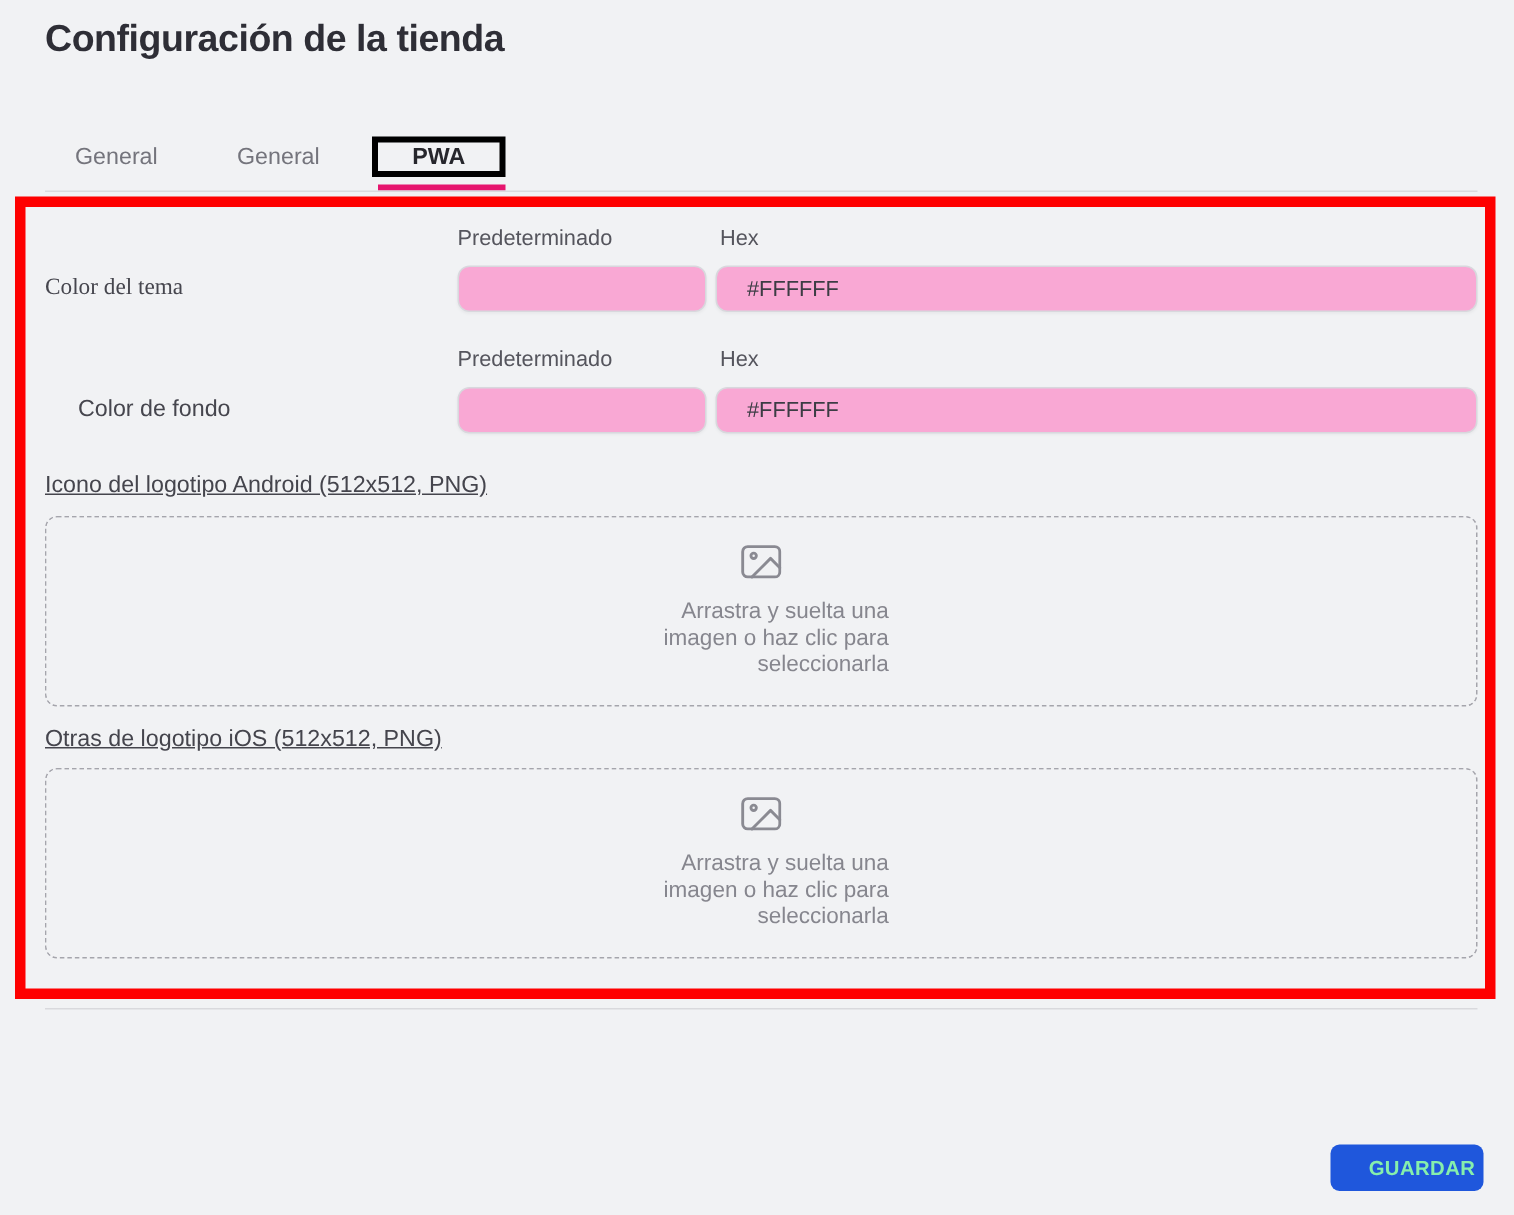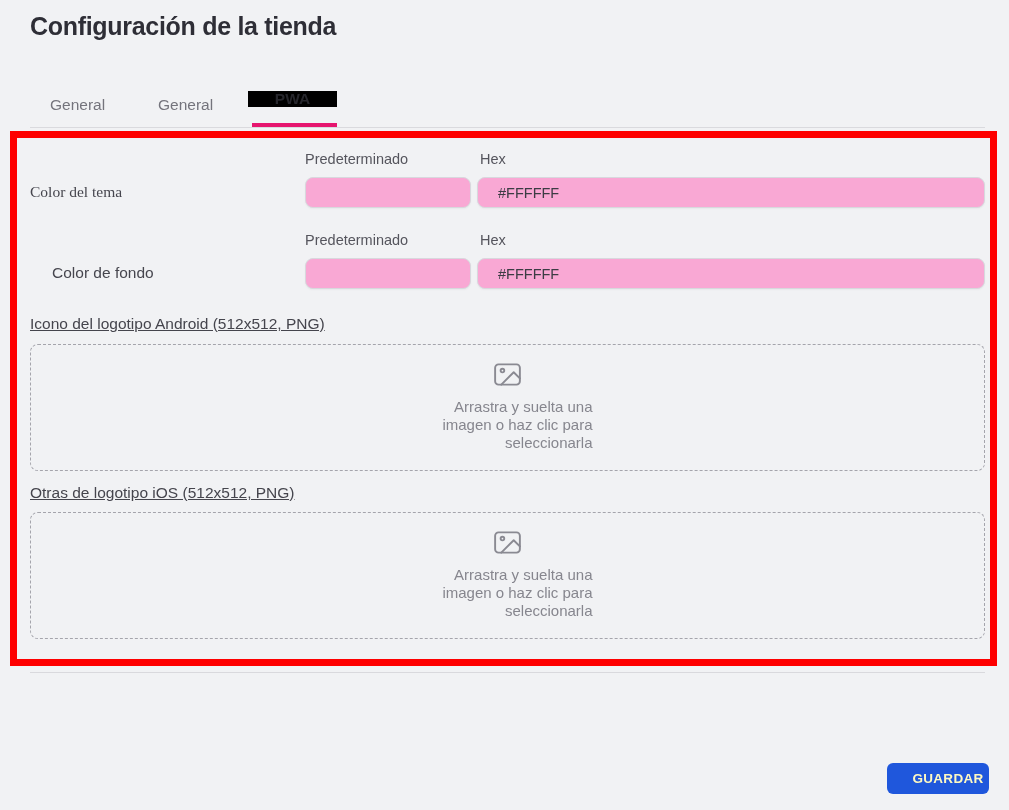--- a/index.html
+++ b/index.html
@@ -31,22 +31,22 @@
     color: #74747c;
     cursor: pointer;
     white-space: nowrap;
   }
   .tab-general  { left: 50px; }
   .tab-avanzado { left: 158px; }
 
   .tab-pwa-annotation {
     position: absolute;
     left: 248px; top: 91px;
-    width: 89px; height: 14px;
-    border: 8px solid #000000;
+    width: 89px; height: 27px;
+    border: 4px solid #000000;
     display: flex; align-items: center; justify-content: center;
   }
   .tab-pwa {
     position: static;
     top: auto;
     font-weight: bold;
     color: #26262c;
   }
 
   .tab-underline {
@@ -161,21 +161,21 @@
     color: #6b6b73;
     cursor: pointer;
   }
   .save-button {
     position: absolute;
     left: 887px; top: 763px;
     width: 102px; height: 31px;
     background: #1f57dc;
     border: none;
     border-radius: 6px;
-    color: #fef9c3;
+    color: #86efac;
     font-family: "Liberation Sans", sans-serif;
     font-weight: bold;
     font-size: 13.5px;
     letter-spacing: 0.3px;
     display: flex; align-items: center; justify-content: center;
     cursor: pointer;
     padding-left: 20px;
   }
 </style>
 </head>

